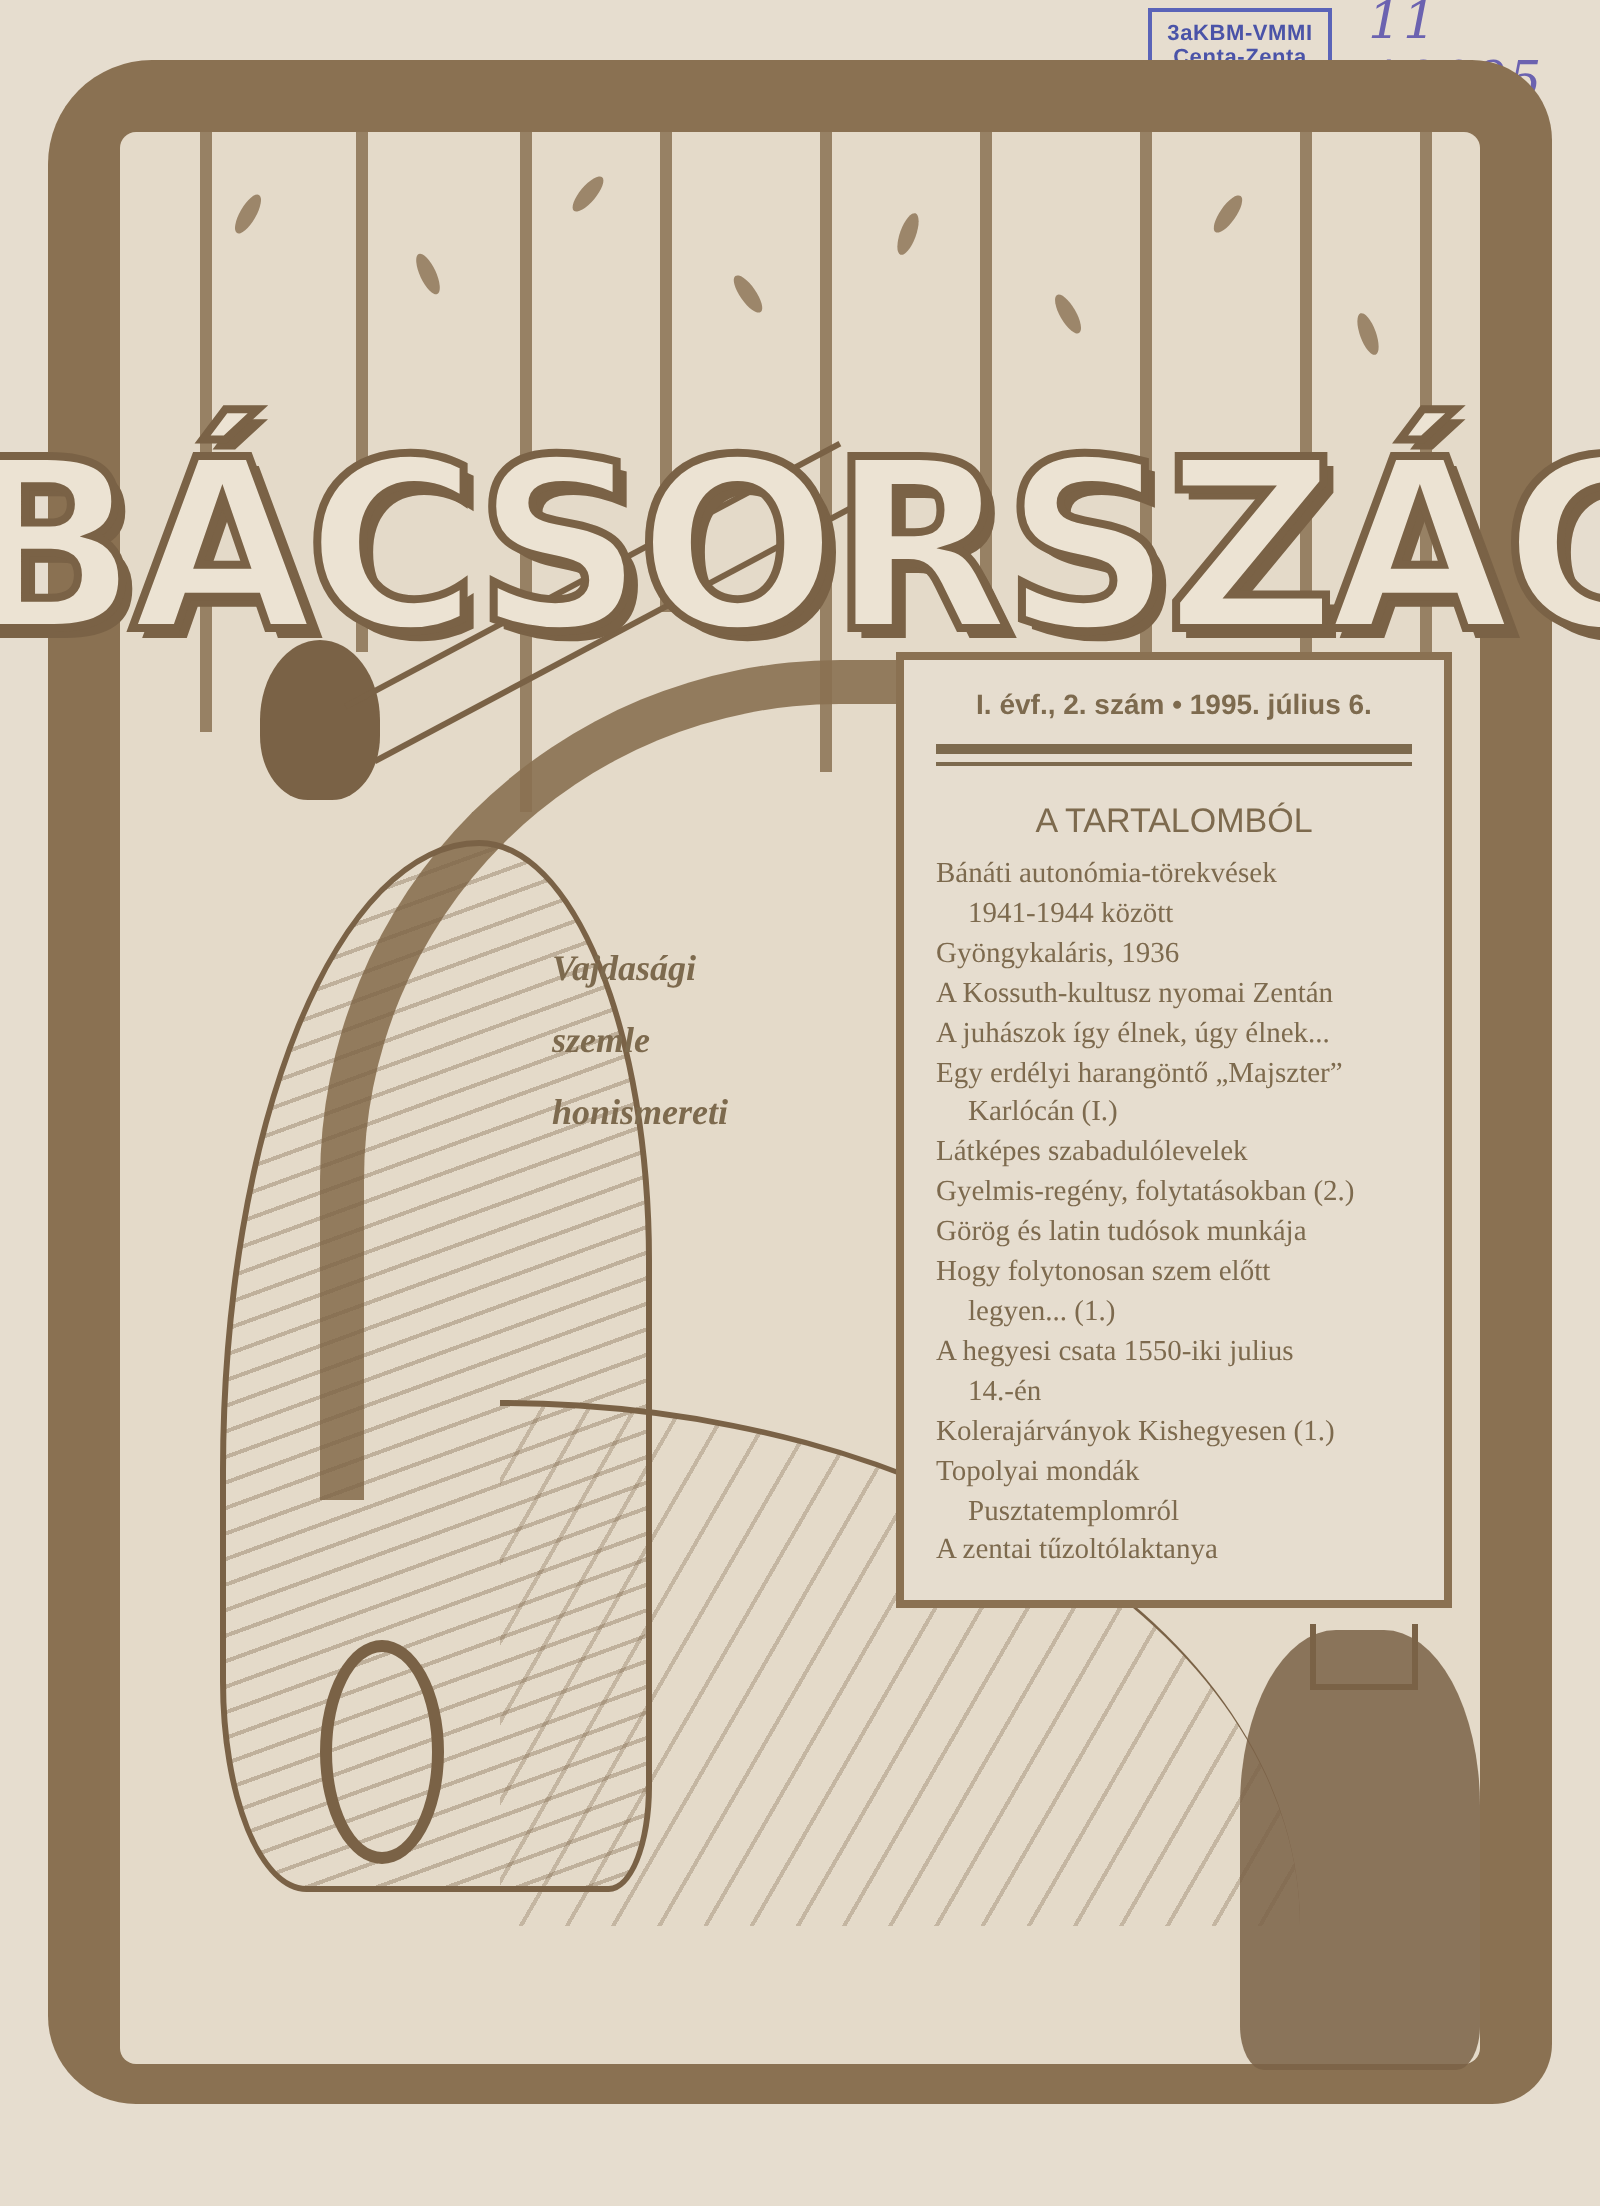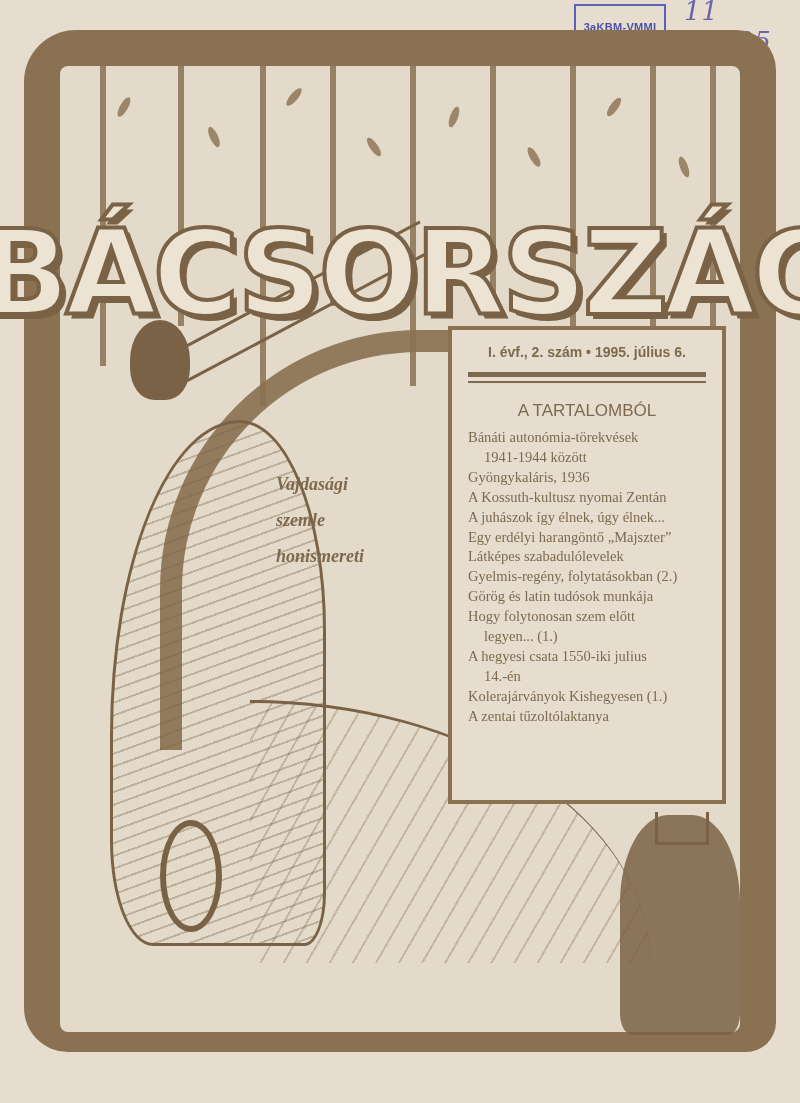--- a/index.html
+++ b/index.html
@@ -7,21 +7,21 @@
       width: 800px; height: 1103px; overflow: hidden; position: relative;
       background: #e6ddcf;
       font-family: "Liberation Serif", serif;
       color: #7d6a4e;
     }
     .stamp {
       position: absolute; left: 574px; top: 4px; width: 92px; height: 30px;
       border: 2px solid #5a63b8; box-sizing: border-box;
       font-family: "Liberation Sans", sans-serif; font-weight: bold;
       font-size: 11px; line-height: 12px; color: #4a53a8; text-align: center;
-      padding-top: 15px; letter-spacing: 0.3px;
+      padding-top: 5px; letter-spacing: 0.3px;
     }
     .handwritten-number {
       position: absolute; left: 684px; top: -4px;
       font-family: "DejaVu Serif", serif; font-style: italic;
       font-size: 26px; color: #6b62b0; letter-spacing: 1px;
     }
     .outer-frame {
       position: absolute; left: 24px; top: 30px; width: 752px; height: 1022px;
       background: #8a7152; border-radius: 52px 40px 30px 44px;
     }
@@ -167,22 +167,23 @@
 <div class="toc-box">
   <div class="issue-line">I. évf., 2. szám • 1995. július 6.</div>
   <div class="rule-thick"></div>
   <div class="rule-thin"></div>
   <div class="toc-heading">A TARTALOMBÓL</div>
   <ul class="toc-list">
     <li><span>Bánáti autonómia-törekvések</span><span class="cont">1941-1944 között</span></li>
     <li><span>Gyöngykaláris, 1936</span></li>
     <li><span>A Kossuth-kultusz nyomai Zentán</span></li>
     <li><span>A juhászok így élnek, úgy élnek...</span></li>
-    <li><span>Egy erdélyi harangöntő „Majszter”</span></li>
+    <li><span>Egy erdélyi harangöntő „Majszter”</span><span class="cont">Karlócán (I.)</span></li>
     <li><span>Látképes szabadulólevelek</span></li>
     <li><span>Gyelmis-regény, folytatásokban (2.)</span></li>
     <li><span>Görög és latin tudósok munkája</span></li>
     <li><span>Hogy folytonosan szem előtt</span><span class="cont">legyen... (1.)</span></li>
     <li><span>A hegyesi csata 1550-iki julius</span><span class="cont">14.-én</span></li>
     <li><span>Kolerajárványok Kishegyesen (1.)</span></li>
+    <li><span>Topolyai mondák</span><span class="cont">Pusztatemplomról</span></li>
     <li><span>A zentai tűzoltólaktanya</span></li>
   </ul>
 </div>
 
 </body></html>

